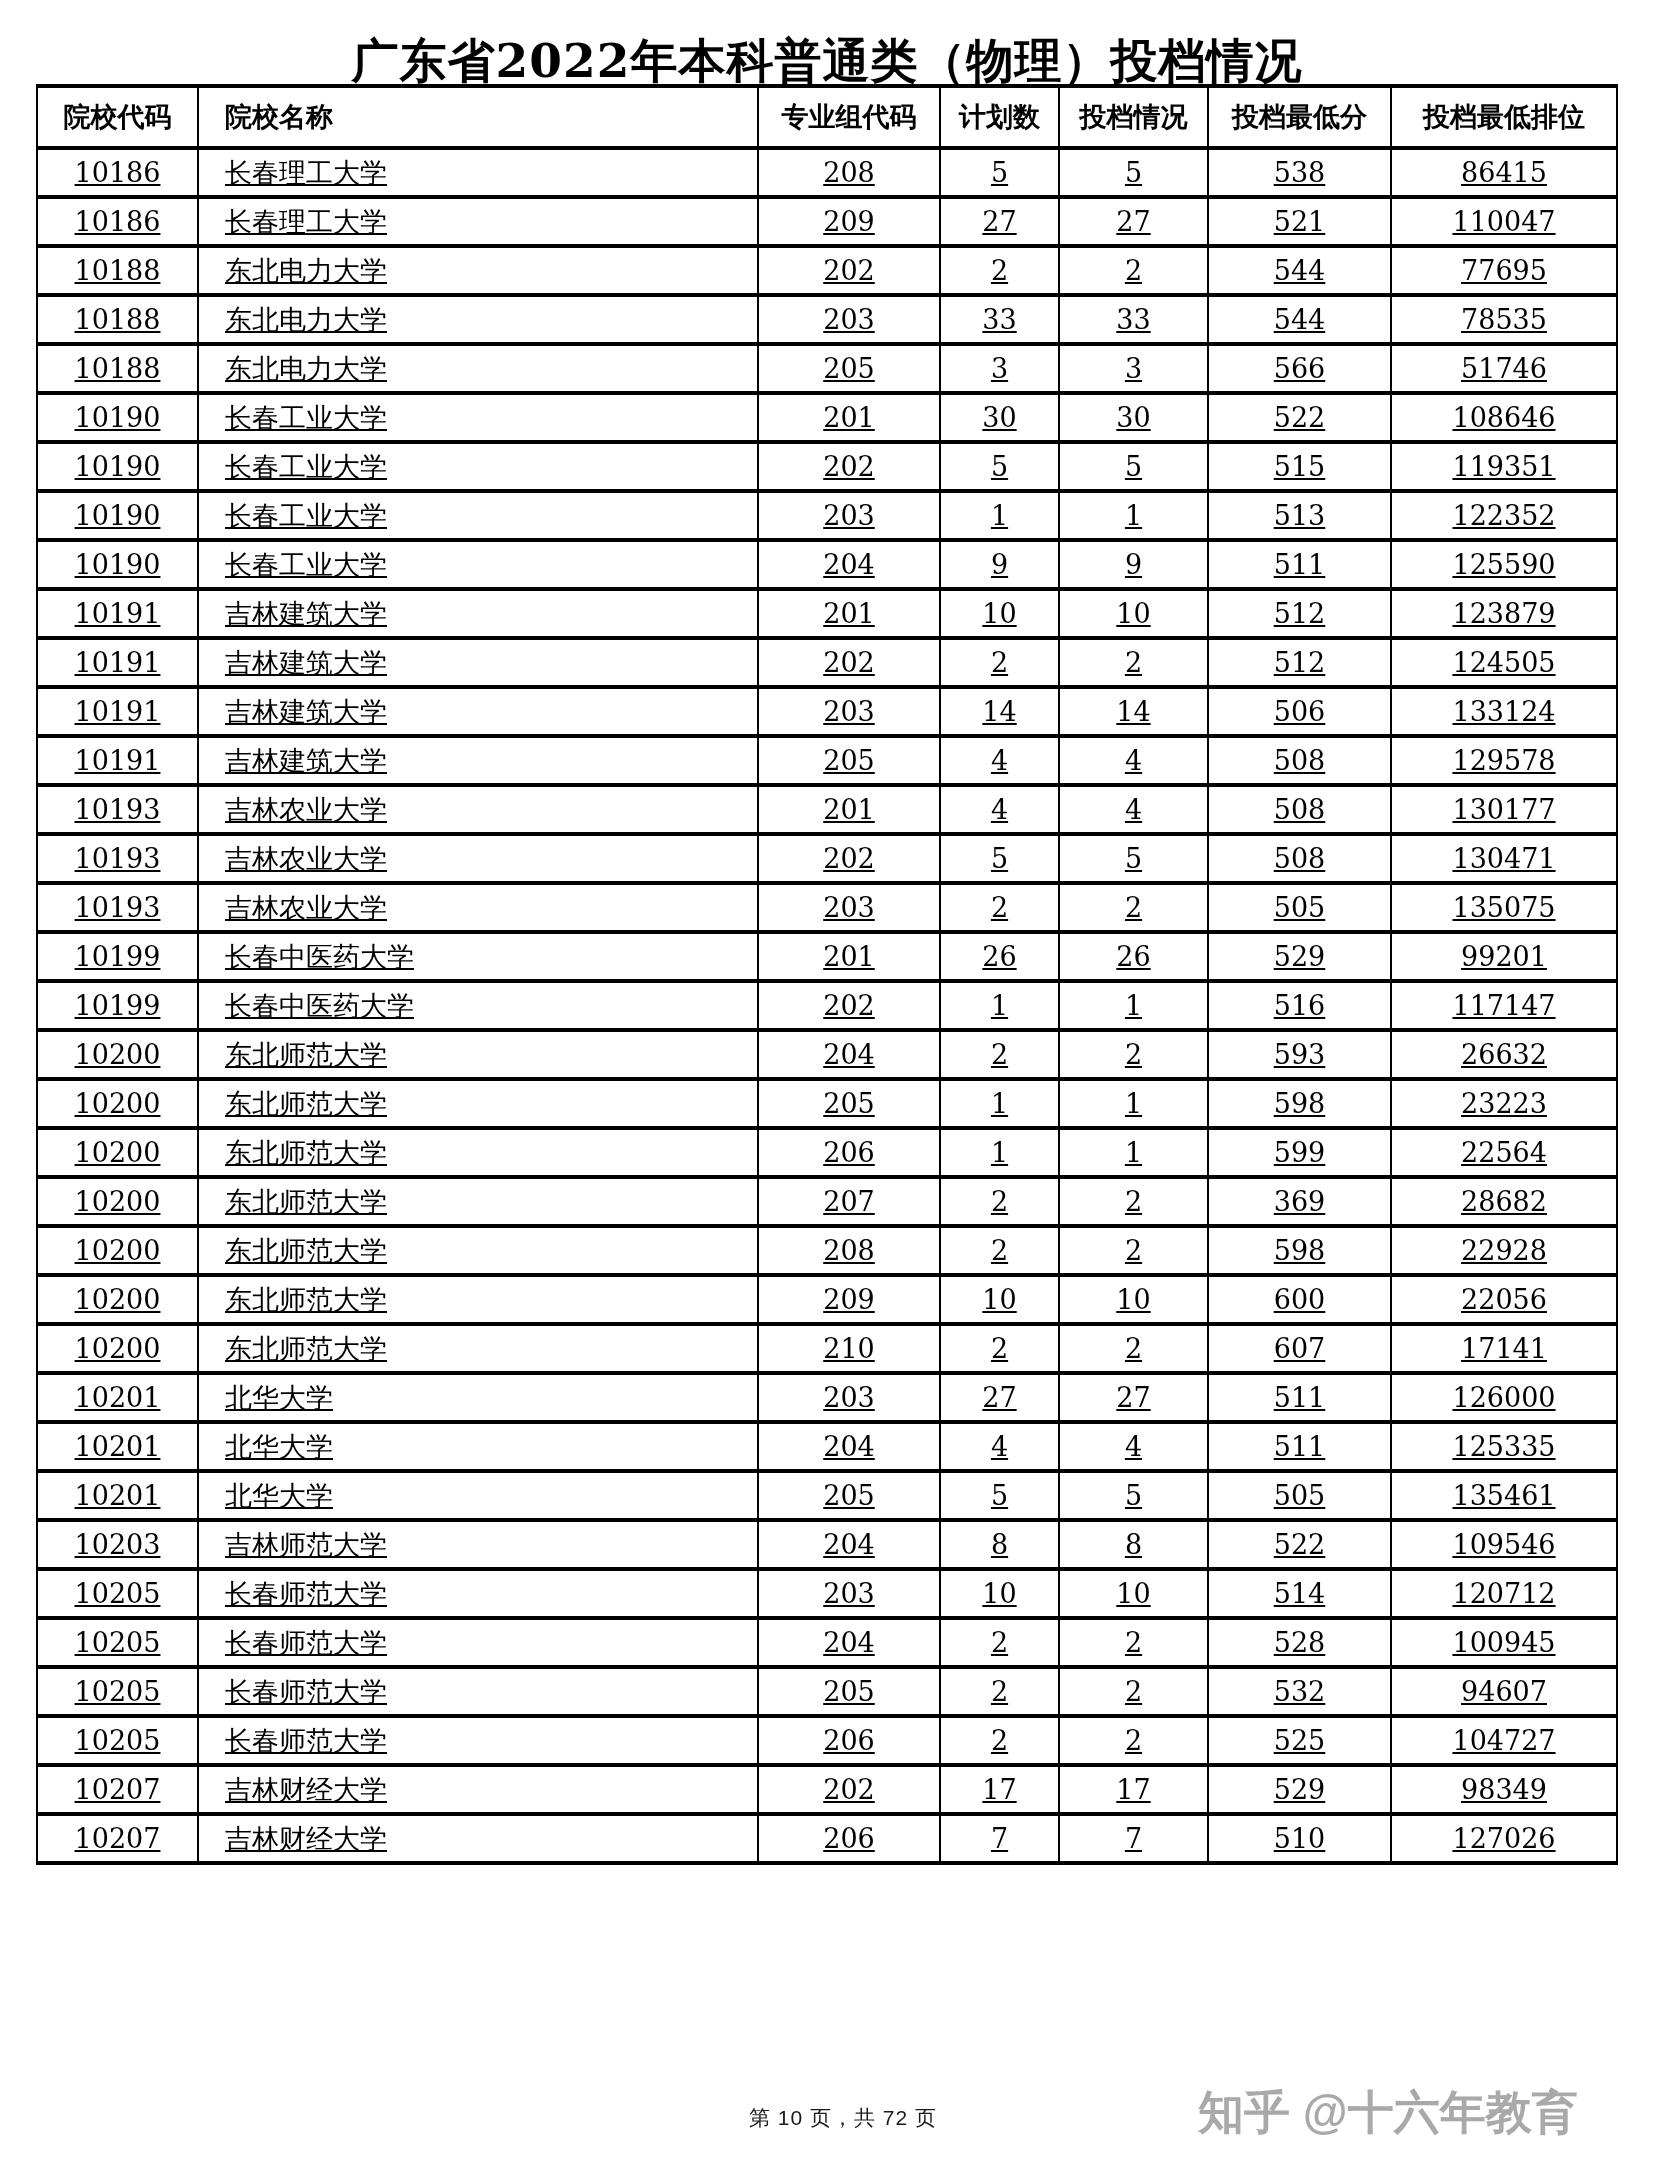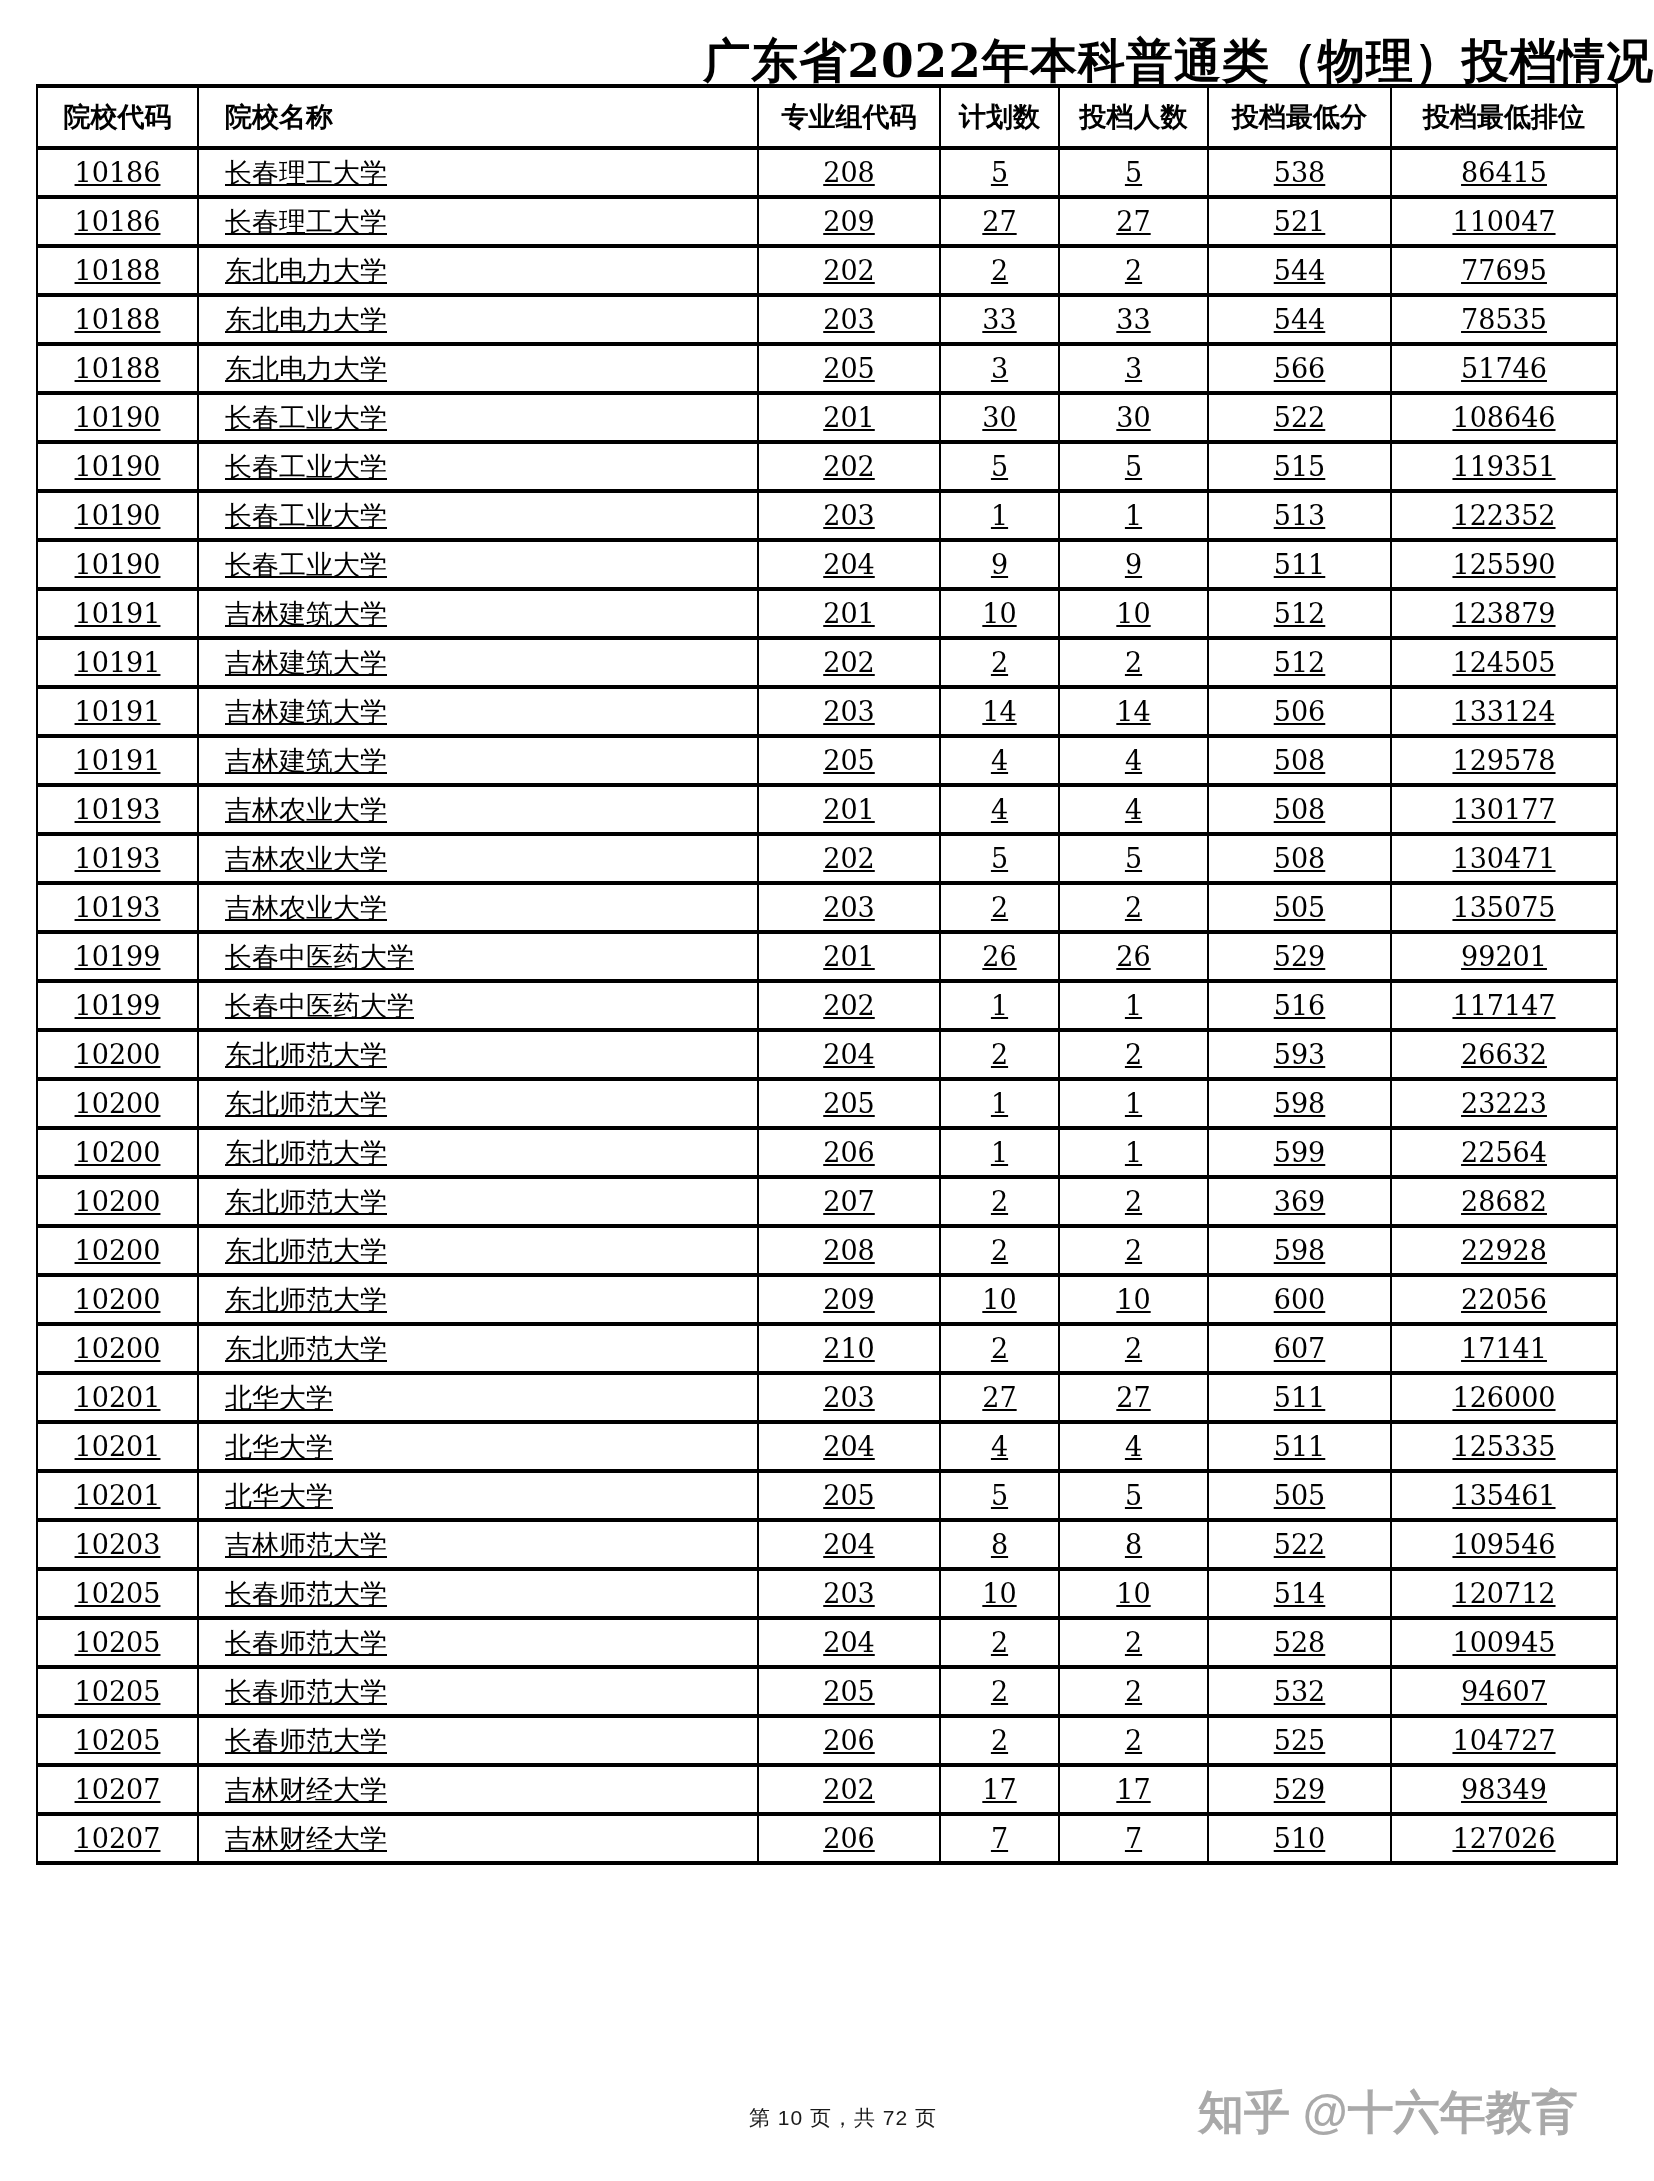--- a/index.html
+++ b/index.html
@@ -14,21 +14,21 @@
     background: #ffffff;
     font-family: "DejaVu Serif", "Liberation Serif", serif;
     color: #000000;
     overflow: hidden;
   }
   .doc-title {
     position: absolute;
     top: 30px;
     left: 0;
     width: 100%;
-    text-align: right;
+    text-align: center;
     font-size: 47px;
     font-weight: bold;
     letter-spacing: 1px;
     white-space: nowrap;
   }
   table.admission-table {
     position: absolute;
     top: 84px;
     left: 36px;
     border-collapse: collapse;
@@ -101,21 +101,21 @@
       <col class="c-cast">
       <col class="c-score">
       <col class="c-rank">
     </colgroup>
     <thead>
       <tr id="header-row">
           <th>院校代码</th>
           <th class="left">院校名称</th>
           <th>专业组代码</th>
           <th>计划数</th>
-          <th>投档人数</th>
+          <th>投档情况</th>
           <th>投档最低分</th>
           <th>投档最低排位</th>
         </tr>
     </thead>
     <tbody id="table-body">
         <tr>
           <td>10186</td>
           <td class="left">长春理工大学</td>
           <td>208</td>
           <td>5</td>

